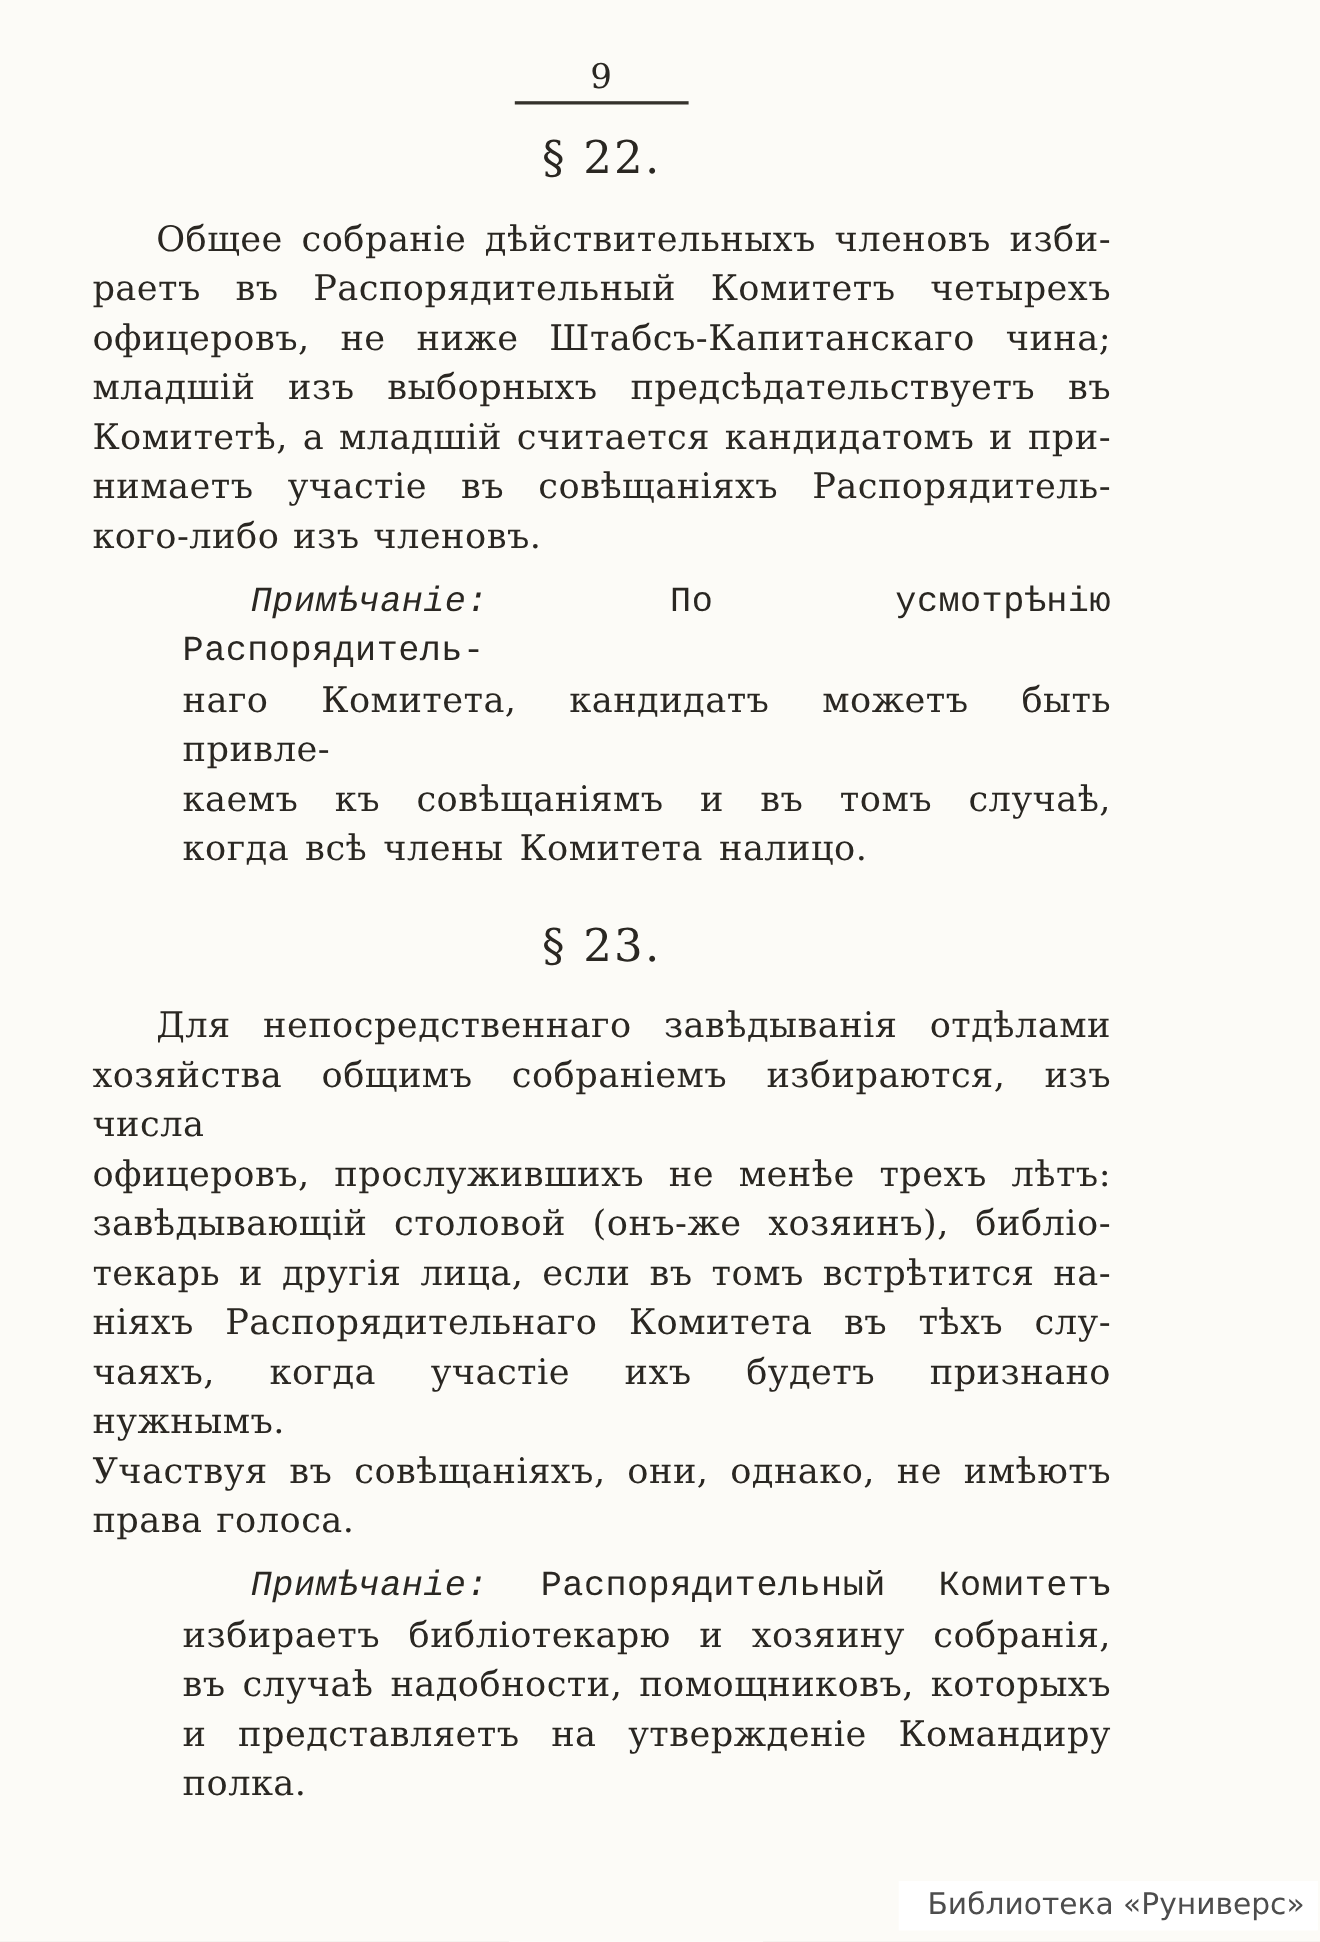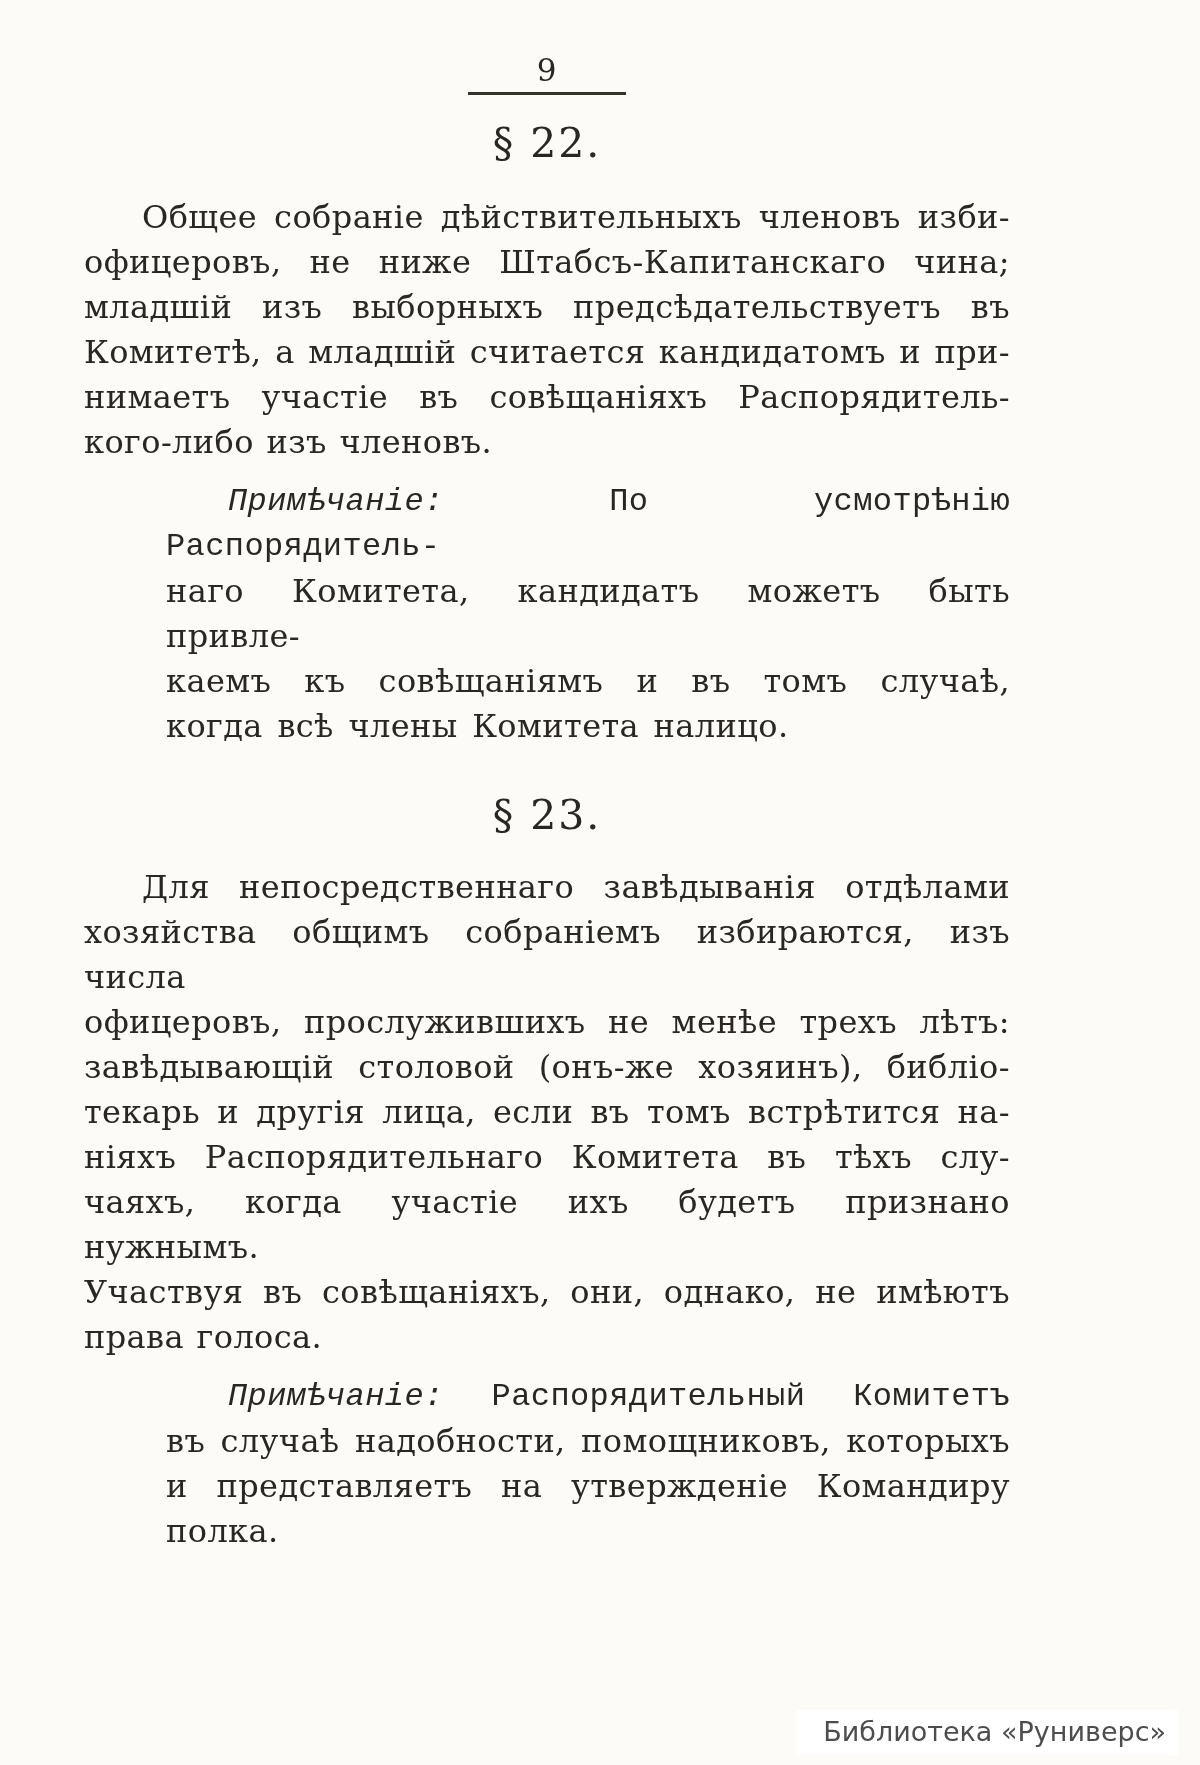--- a/index.html
+++ b/index.html
@@ -48,21 +48,21 @@
   .line.indent{text-indent:58px;}
   .note{
     margin-left:82px;
     margin-top:14px;
   }
   .note .line{word-spacing:4px;}
   .note .note-first{text-indent:62px;font-family:Liberation Mono, monospace;}
   .note-label{font-style:italic;}
   .watermark{
     position:absolute;
-    right:22px;bottom:10px;
+    right:2px;bottom:10px;
     font-family:"DejaVu Sans",sans-serif;
     font-size:27px;
     color:#4d4d4d;
     background:#ffffff;
     padding:6px 12px 8px 26px;
     white-space:nowrap;
   }
 </style>
 </head>
 <body>
@@ -71,20 +71,21 @@
 
   <div class="pageno-wrap">
     <div class="pageno">9</div>
     <div class="pageno-rule"></div>
   </div>
 
   <div class="heading">§ 22.</div>
 
   <div class="para">
     <div class="line indent">Общее собраніе дѣйствительныхъ членовъ изби-</div>
+    <div class="line">раетъ въ Распорядительный Комитетъ четырехъ</div>
     <div class="line">офицеровъ, не ниже Штабсъ-Капитанскаго чина;</div>
     <div class="line">младшій изъ выборныхъ предсѣдательствуетъ въ</div>
     <div class="line">Комитетѣ, а младшій считается кандидатомъ и при-</div>
     <div class="line">нимаетъ участіе въ совѣщаніяхъ Распорядитель-</div>
     <div class="line last">кого-либо изъ членовъ.</div>
   </div>
 
   <div class="note">
     <div class="line note-first">
       <span class="note-label">Примѣчаніе:</span>
@@ -107,20 +108,21 @@
     <div class="line">чаяхъ, когда участіе ихъ будетъ признано нужнымъ.</div>
     <div class="line">Участвуя въ совѣщаніяхъ, они, однако, не имѣютъ</div>
     <div class="line last">права голоса.</div>
   </div>
 
   <div class="note">
     <div class="line note-first">
       <span class="note-label">Примѣчаніе:</span>
       <span>Распорядительный Комитетъ</span>
     </div>
+    <div class="line">избираетъ библіотекарю и хозяину собранія,</div>
     <div class="line">въ случаѣ надобности, помощниковъ, которыхъ</div>
     <div class="line">и представляетъ на утвержденіе Командиру</div>
     <div class="line last">полка.</div>
   </div>
 
   <div class="watermark">Библиотека «Руниверс»</div>
 
 </div>
 
 </body></html>

